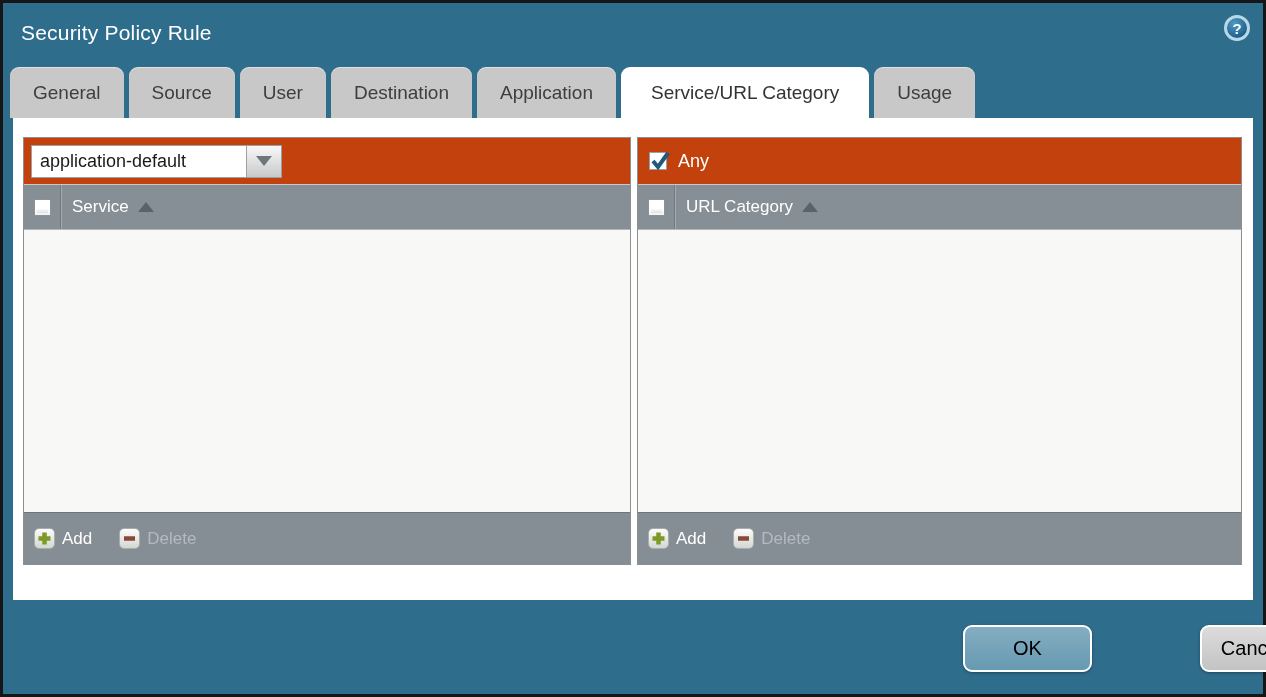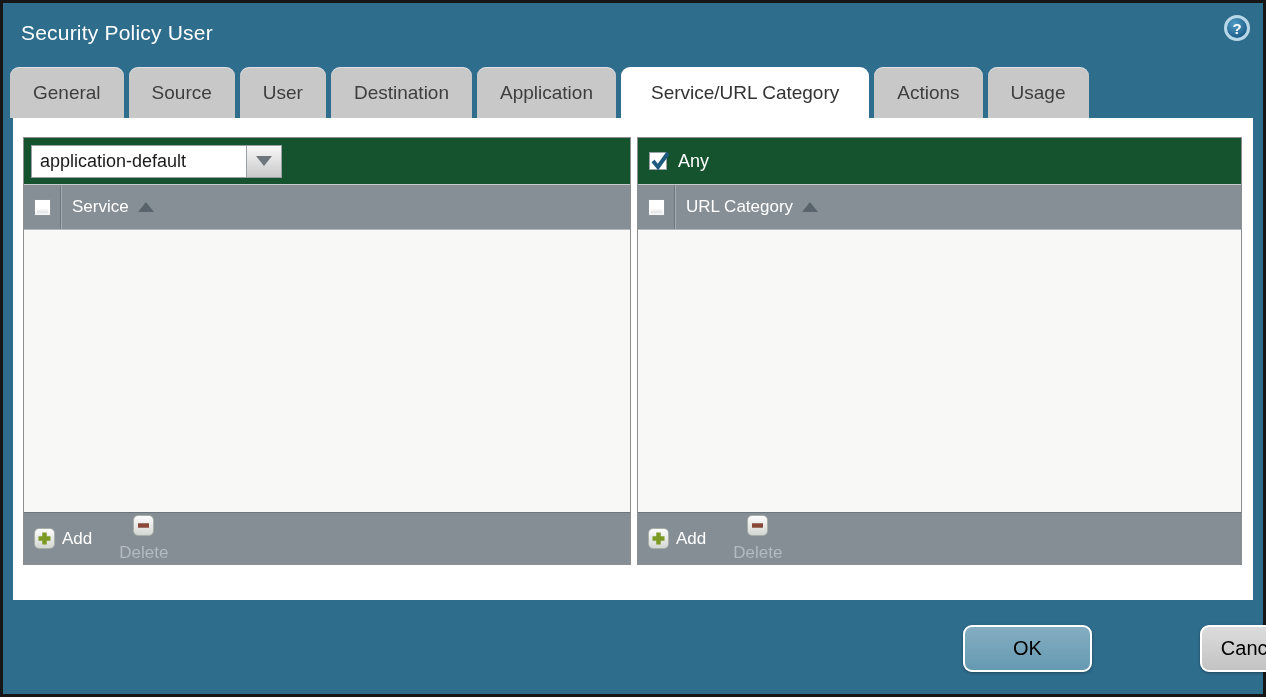--- a/index.html
+++ b/index.html
@@ -56,21 +56,21 @@
   .panel {
     position: absolute; top: 19px; height: 428px;
     border: 1px solid #8e8e8e;
     display: flex; flex-direction: column;
     background: #f8f8f7;
   }
   .panel.left  { left: 10px;  width: 608px; }
   .panel.right { left: 624px; width: 605px; }
 
   .panel-toolbar {
-    height: 46px; flex: none; background: #14532d;
+    height: 46px; flex: none; background: #c2410c;
     display: flex; align-items: center; padding: 0 7px;
   }
 
   
   .combo { display: flex; height: 33px; }
   .combo-input {
     width: 215px; height: 33px;
     background: #fff; border: 1px solid #9aa0a5; border-right: none;
     font-size: 18px; padding: 0 8px; color: #1a1a1a;
     font-family: "Liberation Sans", sans-serif; outline: none;
@@ -133,21 +133,21 @@
 
   .panel-footer {
     height: 52px; flex: none; background: #858e95;
     display: flex; align-items: center; gap: 27px;
     padding-left: 10px; border-top: 1px solid #6d757c;
   }
   .tool-btn {
     display: flex; align-items: center; gap: 7px;
     font-size: 17px; color: #ffffff; cursor: pointer;
   }
-  .tool-btn.disabled { color: #b3bac0; cursor: default; flex-direction: column; }
+  .tool-btn.disabled { color: #b3bac0; cursor: default; }
   .icon-box {
     width: 21px; height: 21px; border-radius: 5px;
     background: linear-gradient(#fcfcfc, #d3d7d3);
     border: 1px solid #a8aea8;
     display: flex; align-items: center; justify-content: center;
   }
 
   
   .btn {
     position: absolute; top: 622px; height: 47px;
@@ -159,32 +159,31 @@
   }
   .btn-ok     { left: 960px;  width: 129px; background: linear-gradient(#84adc1, #669ab2); text-align: center; }
   .btn-cancel { left: 1149px; width: 104px; background: linear-gradient(#dcdcdc, #c3c3c3); margin-left: 48px; }
 </style>
 </head>
 <body>
 
 <div class="window">
 
   <div class="titlebar">
-    <div class="title">Security Policy User</div>
+    <div class="title">Security Policy Rule</div>
     <div class="help-icon">?</div>
   </div>
 
   <div class="tabbar">
       <div class="tab">General</div>
       <div class="tab">Source</div>
       <div class="tab">User</div>
       <div class="tab">Destination</div>
       <div class="tab">Application</div>
       <div class="tab active">Service/URL Category</div>
-      <div class="tab">Actions</div>
       <div class="tab">Usage</div>
     </div>
 
   <div class="content">
 
     <div class="panel left">
       <div class="panel-toolbar">
         <div class="combo">
           <input class="combo-input" type="text" value="application-default" style="">
           <div class="combo-btn">

